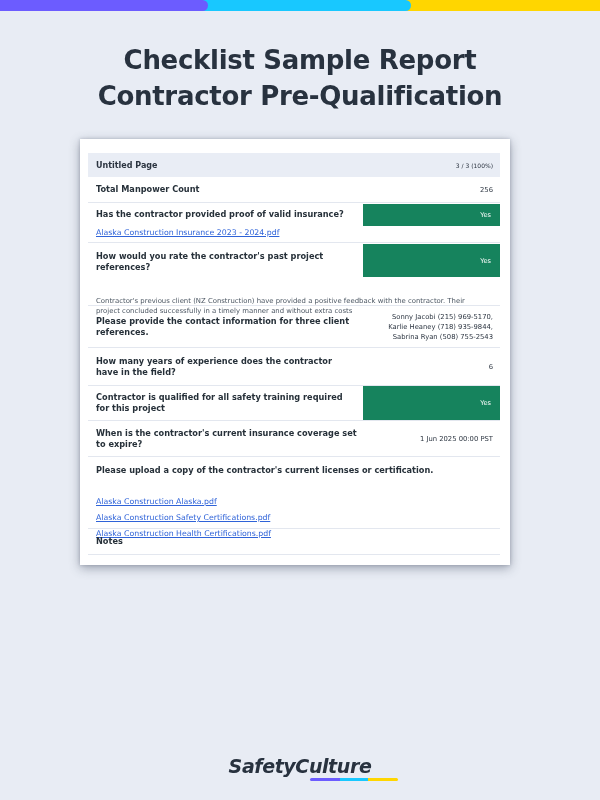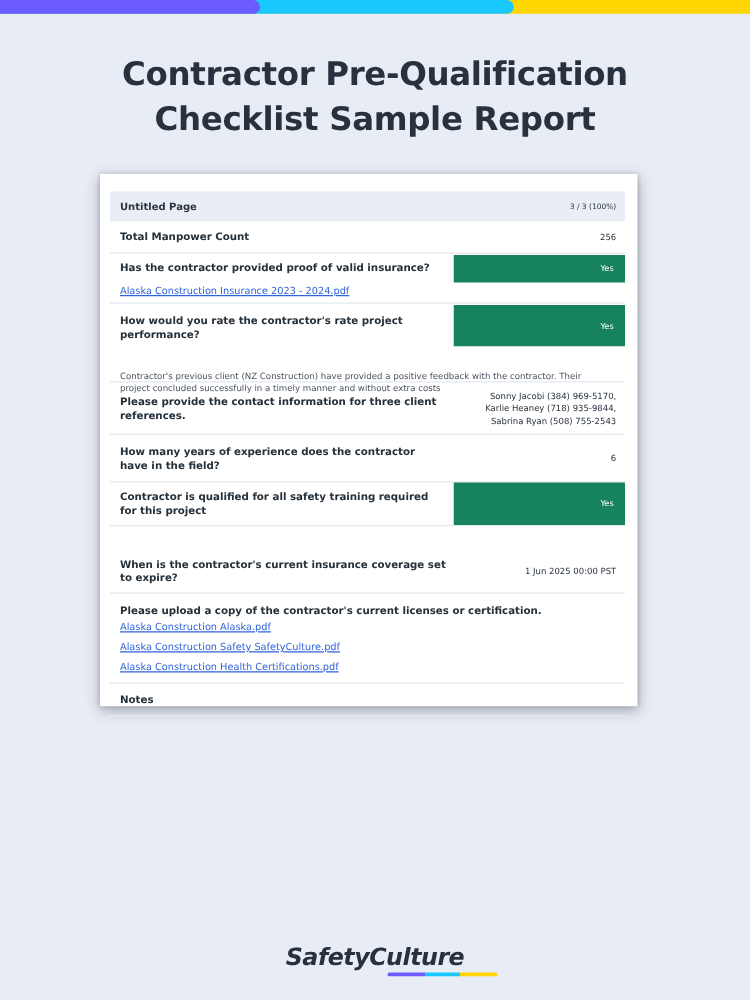--- a/index.html
+++ b/index.html
@@ -78,22 +78,22 @@
   </style>
 </head>
 <body>
 
 <div class="top-stripe">
   <div class="seg seg-cyan"></div>
   <div class="seg seg-purple"></div>
 </div>
 
 <h1 class="hero-title">
+  <div>Checklist Sample Report</div>
   <div>Contractor Pre-Qualification</div>
-  <div>Checklist Sample Report</div>
 </h1>
 
 <div class="report-card">
   <div class="report-inner">
 
     <div class="section-header">
       <span class="section-title">Untitled Page</span>
       <span class="section-progress">3 / 3 (100%)</span>
     </div>
 
@@ -103,52 +103,52 @@
     </div>
 
     <div class="row" style="height:40px;">
       <div class="badge-yes" style="top:1px; height:22px;">Yes</div>
       <div class="q" style="position:absolute; top:6px; left:8px;">Has the contractor provided proof of valid insurance?</div>
       <a class="link" style="position:absolute; top:22px; left:8px;">Alaska Construction Insurance 2023 - 2024.pdf</a>
     </div>
 
     <div class="row" style="height:63px;">
       <div class="badge-yes" style="top:1px; height:33px;">Yes</div>
-      <div class="q" style="position:absolute; top:8px; left:8px; width:240px;">How would you rate the contractor's rate project performance?</div>
+      <div class="q" style="position:absolute; top:8px; left:8px; width:240px;">How would you rate the contractor's past project references?</div>
       <div class="note" style="position:absolute; top:37px; left:8px; width:400px;margin-top:16px;">Contractor's previous client (NZ Construction) have provided a positive feedback with the contractor. Their project concluded successfully in a timely manner and without extra costs</div>
     </div>
 
     <div class="row row-flex" style="height:42px;">
       <span class="q" style="width:260px;">Please provide the contact information for three client references.</span>
       <div class="ans">
-        <div>Sonny Jacobi (384) 969-5170,</div>
+        <div>Sonny Jacobi (215) 969-5170,</div>
         <div>Karlie Heaney (718) 935-9844,</div>
         <div>Sabrina Ryan (508) 755-2543</div>
       </div>
     </div>
 
     <div class="row row-flex" style="height:38px;">
       <span class="q" style="width:260px;">How many years of experience does the contractor have in the field?</span>
       <span class="ans">6</span>
     </div>
 
     <div class="row row-flex" style="height:35px;">
       <div class="badge-yes" style="top:0px; height:34px;">Yes</div>
       <span class="q" style="width:260px;">Contractor is qualified for all safety training required for this project</span>
     </div>
 
-    <div class="row row-flex" style="height:36px;margin-top:18px;">
+    <div class="row row-flex" style="height:36px;">
       <span class="q" style="width:265px;">When is the contractor's current insurance coverage set to expire?</span>
       <span class="ans">1 Jun 2025 00:00 PST</span>
     </div>
 
     <div class="row" style="height:72px; padding-top:8px;">
-      <div class="q" style="margin-bottom:0;">Please upload a copy of the contractor's current licenses or certification.</div>
+      <div class="q" style="margin-bottom:18px;">Please upload a copy of the contractor's current licenses or certification.</div>
       <a class="link">Alaska Construction Alaska.pdf</a>
-      <a class="link">Alaska Construction Safety SafetyCulture.pdf</a>
+      <a class="link">Alaska Construction Safety Certifications.pdf</a>
       <a class="link">Alaska Construction Health Certifications.pdf</a>
     </div>
 
     <div class="row row-flex" style="height:26px;">
       <span class="q">Notes</span>
     </div>
 
   </div>
 </div>
 

